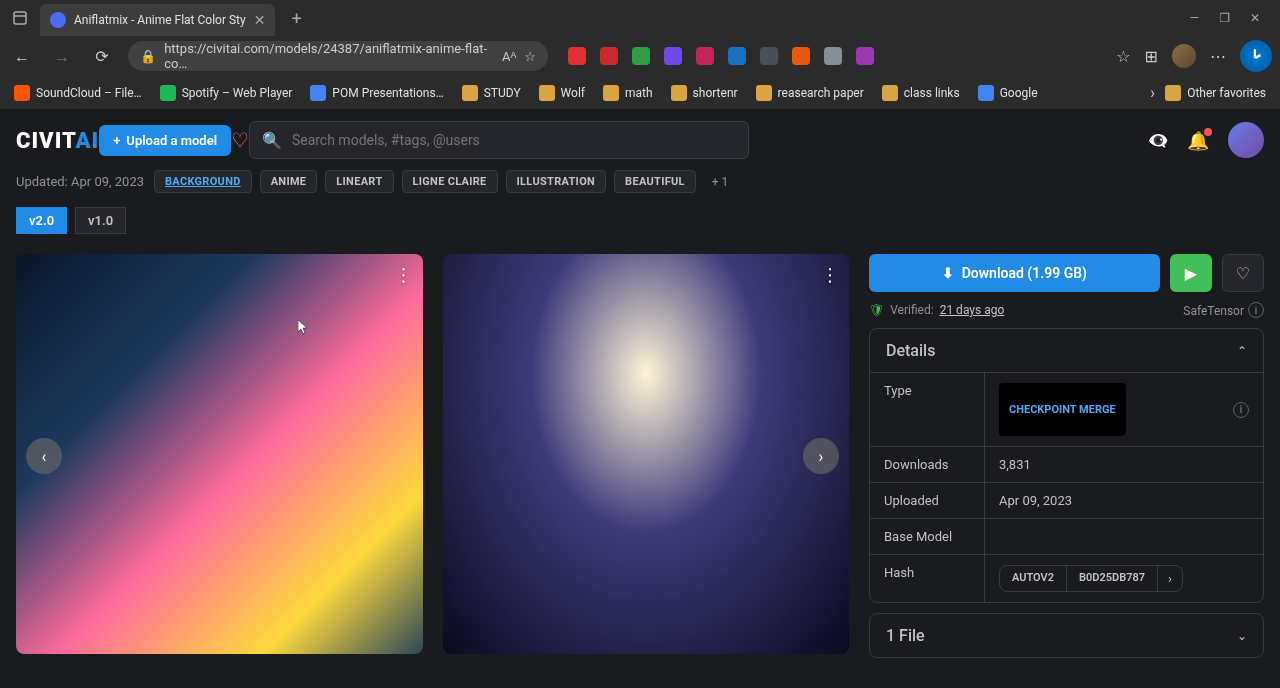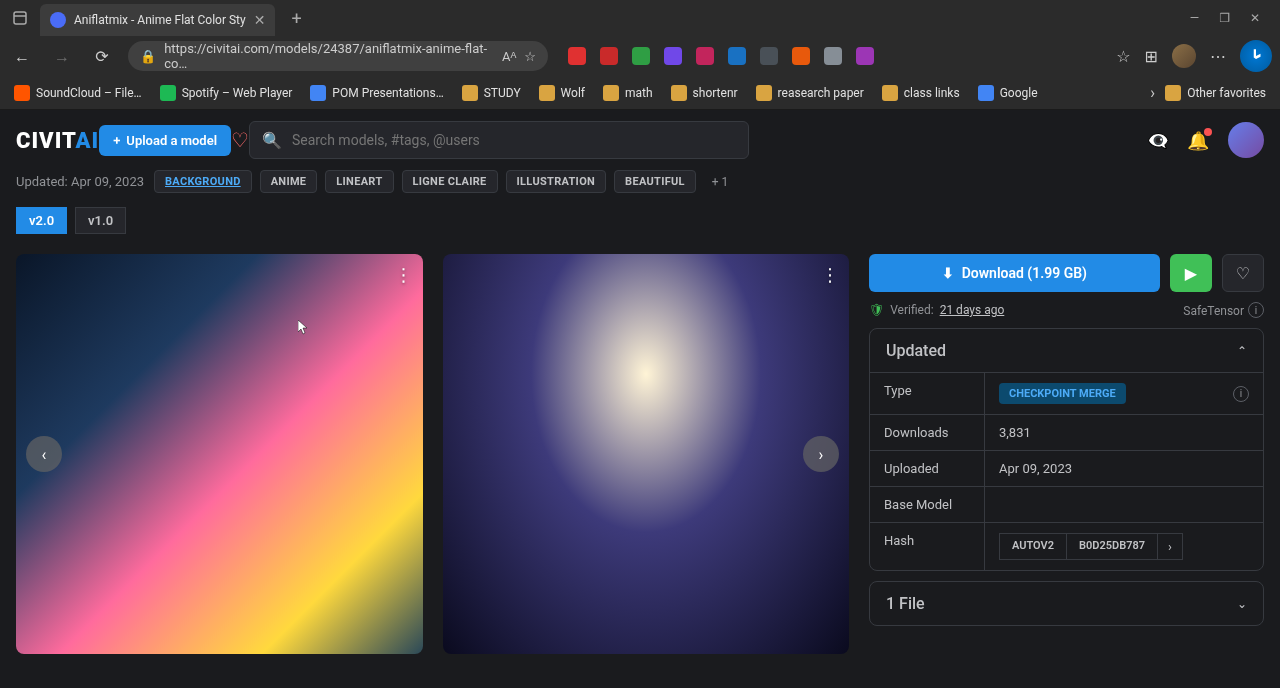--- a/index.html
+++ b/index.html
@@ -76,23 +76,23 @@
 .verify-row .link { color: #c1c2c5; text-decoration: underline; }
 .safetensor { margin-left: auto; display: flex; align-items: flex-end; gap: 4px; }
 
 .panel { background: transparent; border: 1px solid #373a40; border-radius: 8px; }
 .panel-header { display: flex; align-items: center; justify-content: space-between; padding: 12px 16px; cursor: pointer; }
 .panel-title { font-size: 16px; font-weight: 500; color: #c1c2c5; }
 .panel-body { }
 .detail-row { display: flex; border-top: 1px solid #373a40; }
 .detail-label { width: 115px; padding: 10px 14px; font-size: 13px; color: #c1c2c5; border-right: 1px solid #373a40; }
 .detail-value { flex: 1; padding: 10px 14px; font-size: 13px; color: #c1c2c5; display: flex; align-items: center; gap: 8px; }
-.badge { background: #0c4a6e; color: #4dabf7; font-size: 11px; font-weight: 700; padding: 4px 10px; border-radius: 4px; }
+.badge { background: #000000; color: #4dabf7; font-size: 11px; font-weight: 700; padding: 20px 10px; border-radius: 4px; }
 .info-icon { width: 16px; height: 16px; border: 1px solid #5c5f66; border-radius: 50%; display: inline-flex; align-items: center; justify-content: center; font-size: 10px; color: #909296; margin-left: auto; }
-.hash-group { display: flex; border: 1px solid #373a40; border-radius: 0; overflow: hidden; }
+.hash-group { display: flex; border: 1px solid #373a40; border-radius: 8px; overflow: hidden; }
 .hash-part { padding: 5px 12px; font-size: 11px; font-weight: 600; border-right: 1px solid #373a40; }
 .hash-part:last-child { border-right: none; }
 .hash-expand { padding: 5px 10px; cursor: pointer; }
 .chevron { font-size: 12px; }
 
 .cursor { position: absolute; width: 12px; height: 16px; pointer-events: none; }
 </style>
 </head>
 <body>
 
@@ -270,21 +270,21 @@
         <span>Verified:</span>
         <span class="link">21 days ago</span>
         <div class="safetensor">
           <span>SafeTensor</span>
           <span class="info-icon">i</span>
         </div>
       </div>
 
       <div class="panel">
         <div class="panel-header">
-          <span class="panel-title">Updated</span>
+          <span class="panel-title">Details</span>
           <span class="chevron">⌃</span>
         </div>
         <div class="panel-body">
           <div class="detail-row">
             <div class="detail-label">Type</div>
             <div class="detail-value">
               <span class="badge">CHECKPOINT MERGE</span>
               <span class="info-icon">i</span>
             </div>
           </div>

